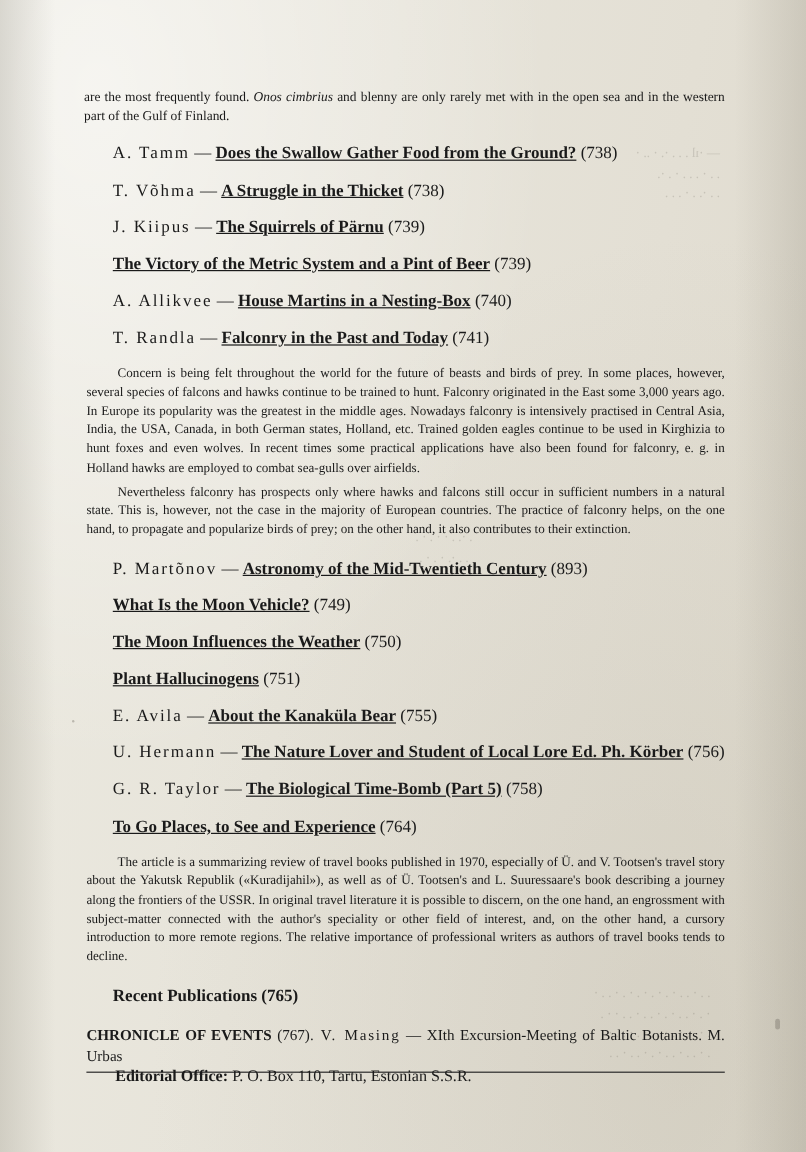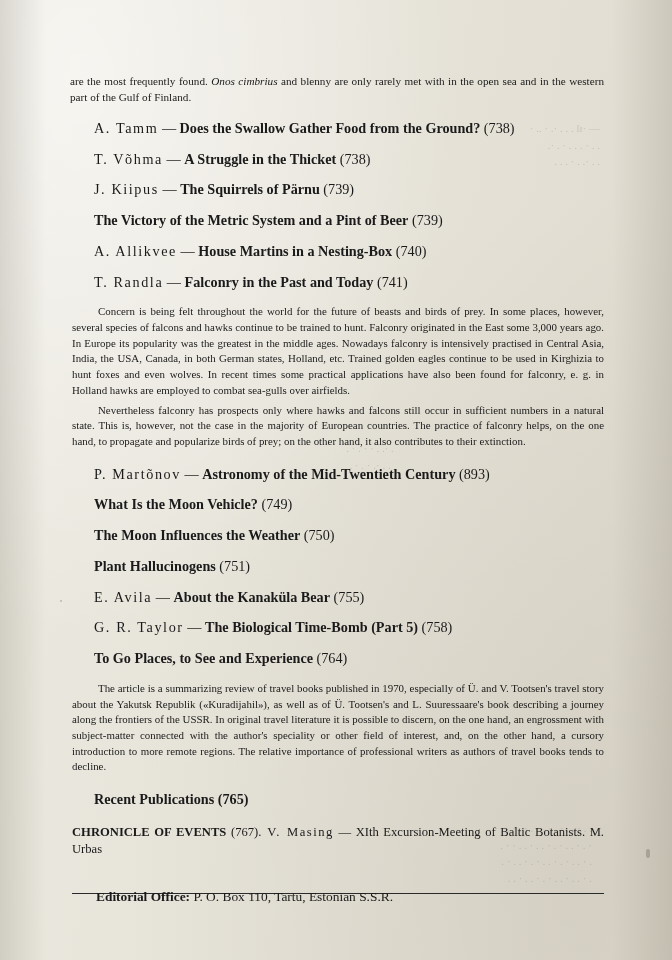--- a/index.html
+++ b/index.html
@@ -65,20 +65,21 @@
     white-space: nowrap;
   }
   .entry .author {
     letter-spacing: 1.6px;
   }
   .entry .dash {
     letter-spacing: 0;
   }
   .entry .title {
     font-weight: bold;
+    text-decoration: underline;
   }
   .entry .page-no {
     font-weight: normal;
   }
 
   .para {
     font-size: 10.9px;
     line-height: 1.44;
     text-align: justify;
     margin: 0 0 0 0;
@@ -201,20 +202,23 @@
     <div class="entry">
       <span class="title">The Moon Influences the Weather</span> <span class="page-no">(750)</span>
     </div>
     <div class="entry">
       <span class="title">Plant Hallucinogens</span> <span class="page-no">(751)</span>
     </div>
     <div class="entry">
       <span class="author">E. Avila</span><span class="dash"> — </span><span class="title">About the Kanaküla Bear</span> <span class="page-no">(755)</span>
     </div>
     <div class="entry">
+      <span class="author">U. Hermann</span><span class="dash"> — </span><span class="title">The Nature Lover and Student of Local Lore Ed. Ph. Körber</span> <span class="page-no">(756)</span>
+    </div>
+    <div class="entry">
       <span class="author">G. R. Taylor</span><span class="dash"> — </span><span class="title">The Biological Time-Bomb (Part 5)</span> <span class="page-no">(758)</span>
     </div>
     <div class="entry">
       <span class="title">To Go Places, to See and Experience</span> <span class="page-no">(764)</span>
     </div>
 
     <div class="block-para">
       <p class="para">The article is a summarizing review of travel books published in 1970, especially of Ü. and V. Tootsen's travel story about the Yakutsk Republik («Kuradijahil»), as well as of Ü. Tootsen's and L. Suuressaare's book describing a journey along the frontiers of the USSR. In original travel literature it is possible to discern, on the one hand, an engrossment with subject-matter connected with the author's speciality or other field of interest, and, on the other hand, a cursory introduction to more remote regions. The relative importance of professional writers as authors of travel books tends to decline.</p>
     </div>
 

